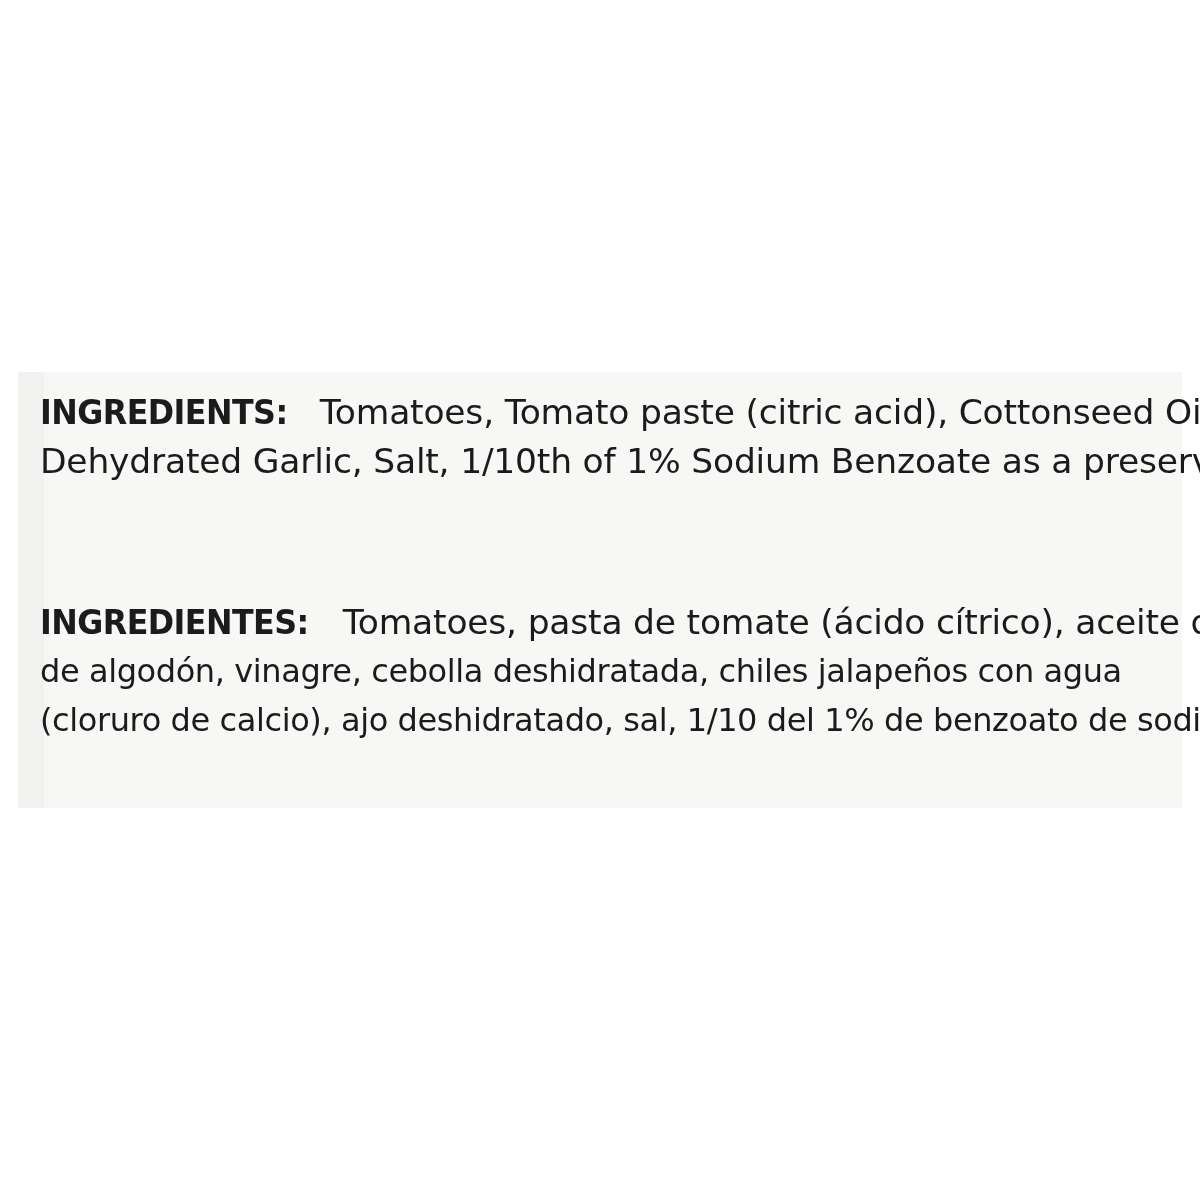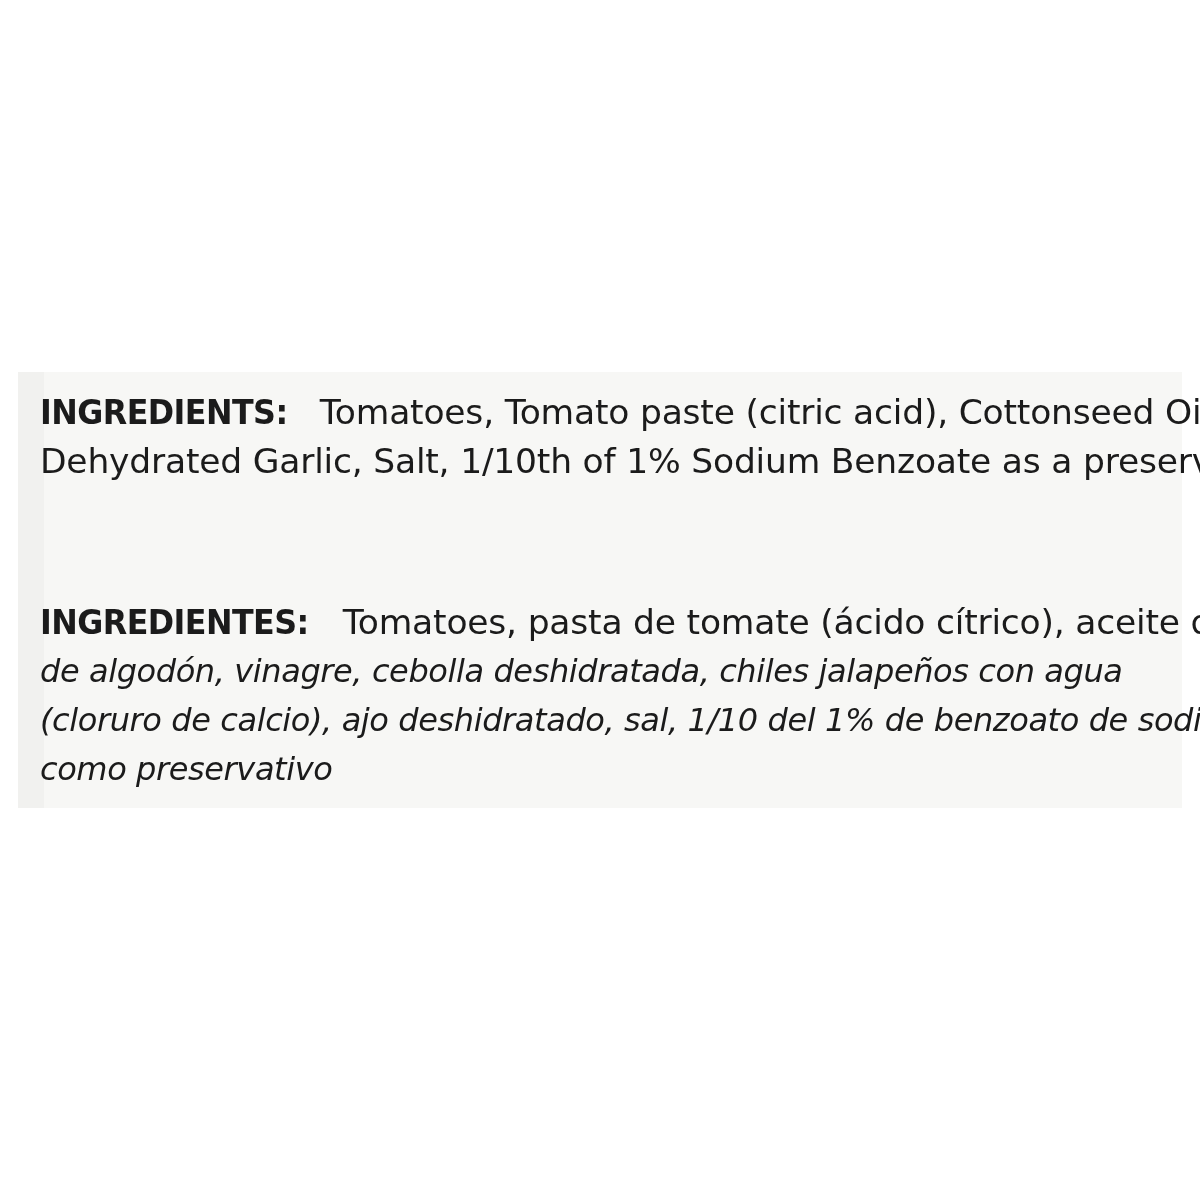--- a/index.html
+++ b/index.html
@@ -60,21 +60,20 @@
   
   #es-block .line {
     font-size: 34.5px;
     line-height: 49px;
     letter-spacing: -0.2px;
   }
   
   #es-block .line.condensed {
     font-size: 32px;
     letter-spacing: -0.4px;
-    font-style: italic;
   }
   .heading {
     font-weight: 700;
     letter-spacing: -0.6px;
   }
   .heading.narrow {
     display: inline-block;
     transform: scaleX(0.92);
     transform-origin: left center;
   }
@@ -89,16 +88,15 @@
 
   <div class="ingredients-block" id="en-block">
     <div class="line"><span class="heading narrow">INGREDIENTS:</span><span> Tomatoes, Tomato paste (citric acid), Cottonseed Oil, Vinegar,</span></div>
     <div class="line">Dehydrated Garlic, Salt, 1/10th of 1% Sodium Benzoate as a preservative</div>
   </div>
 
   <div class="ingredients-block" id="es-block">
     <div class="line"><span class="heading narrow">INGREDIENTES:</span><span> Tomatoes, pasta de tomate (ácido cítrico), aceite de semilla</span></div>
     <div class="line condensed">de algodón, vinagre, cebolla deshidratada, chiles jalapeños con agua</div>
     <div class="line condensed">(cloruro de calcio), ajo deshidratado, sal, 1/10 del 1% de benzoato de sodio</div>
-    <div class="line condensed">como preservativo</div>
   </div>
 
 </div>
 
 </body></html>

